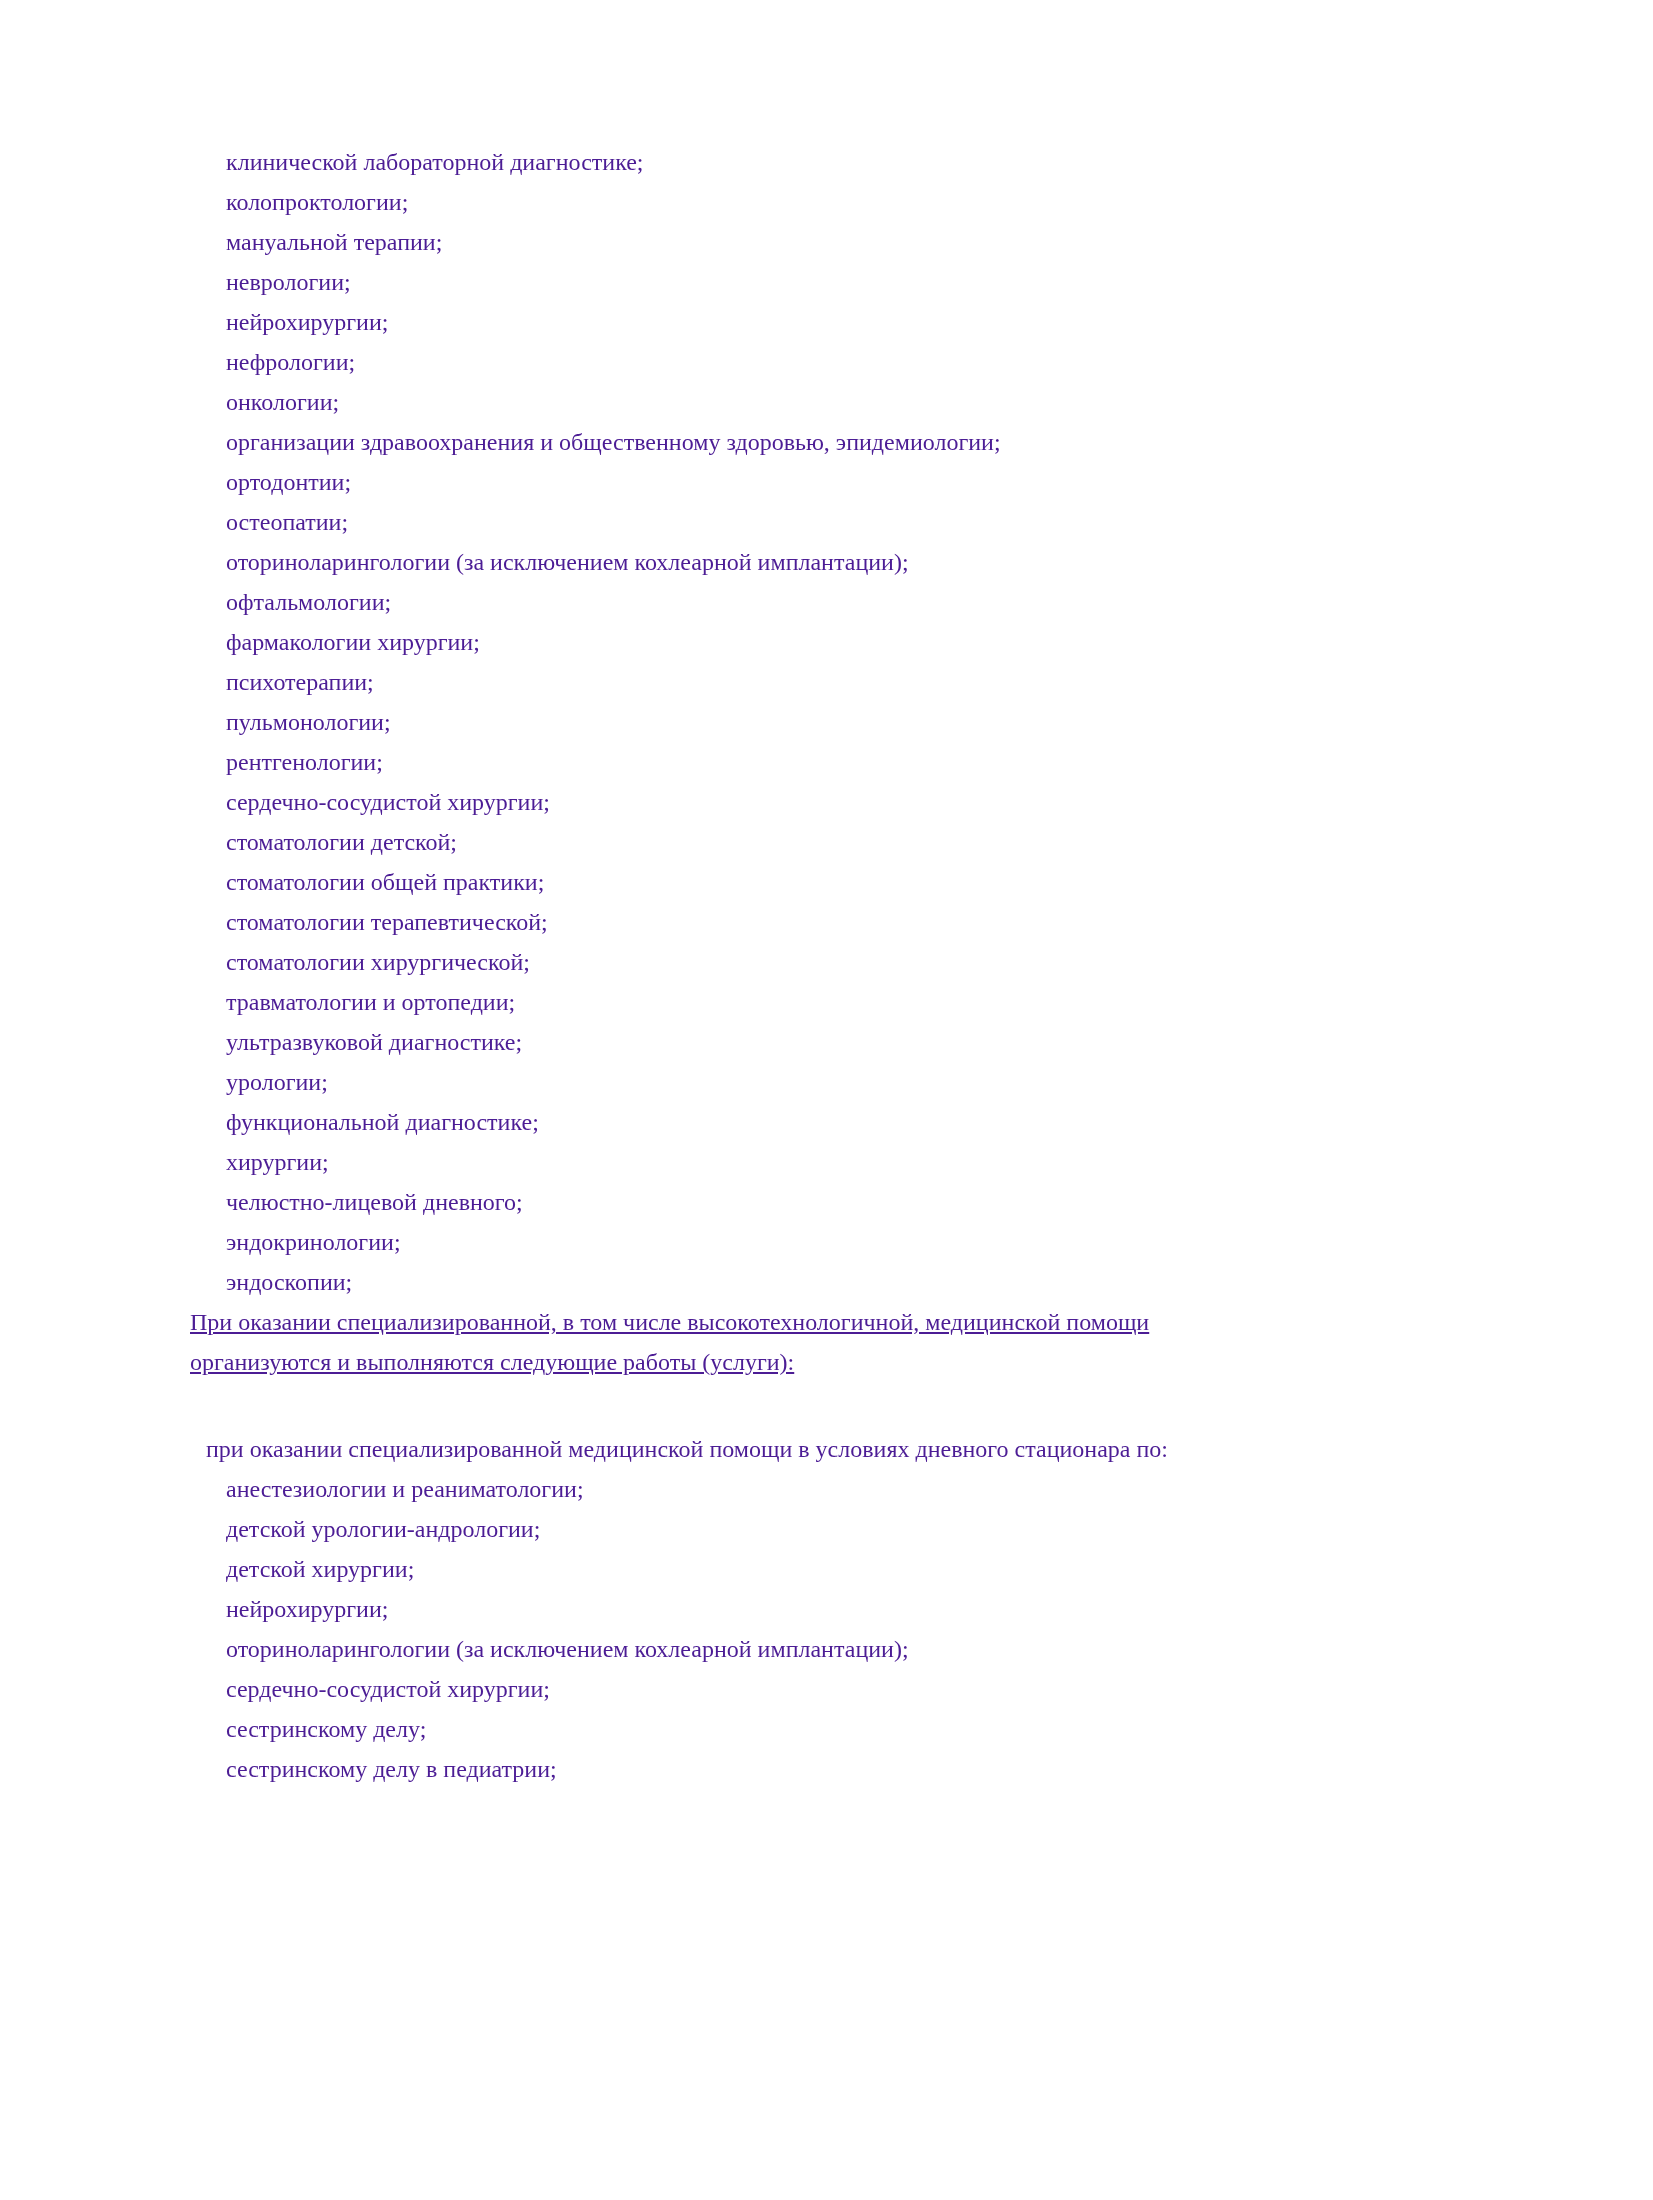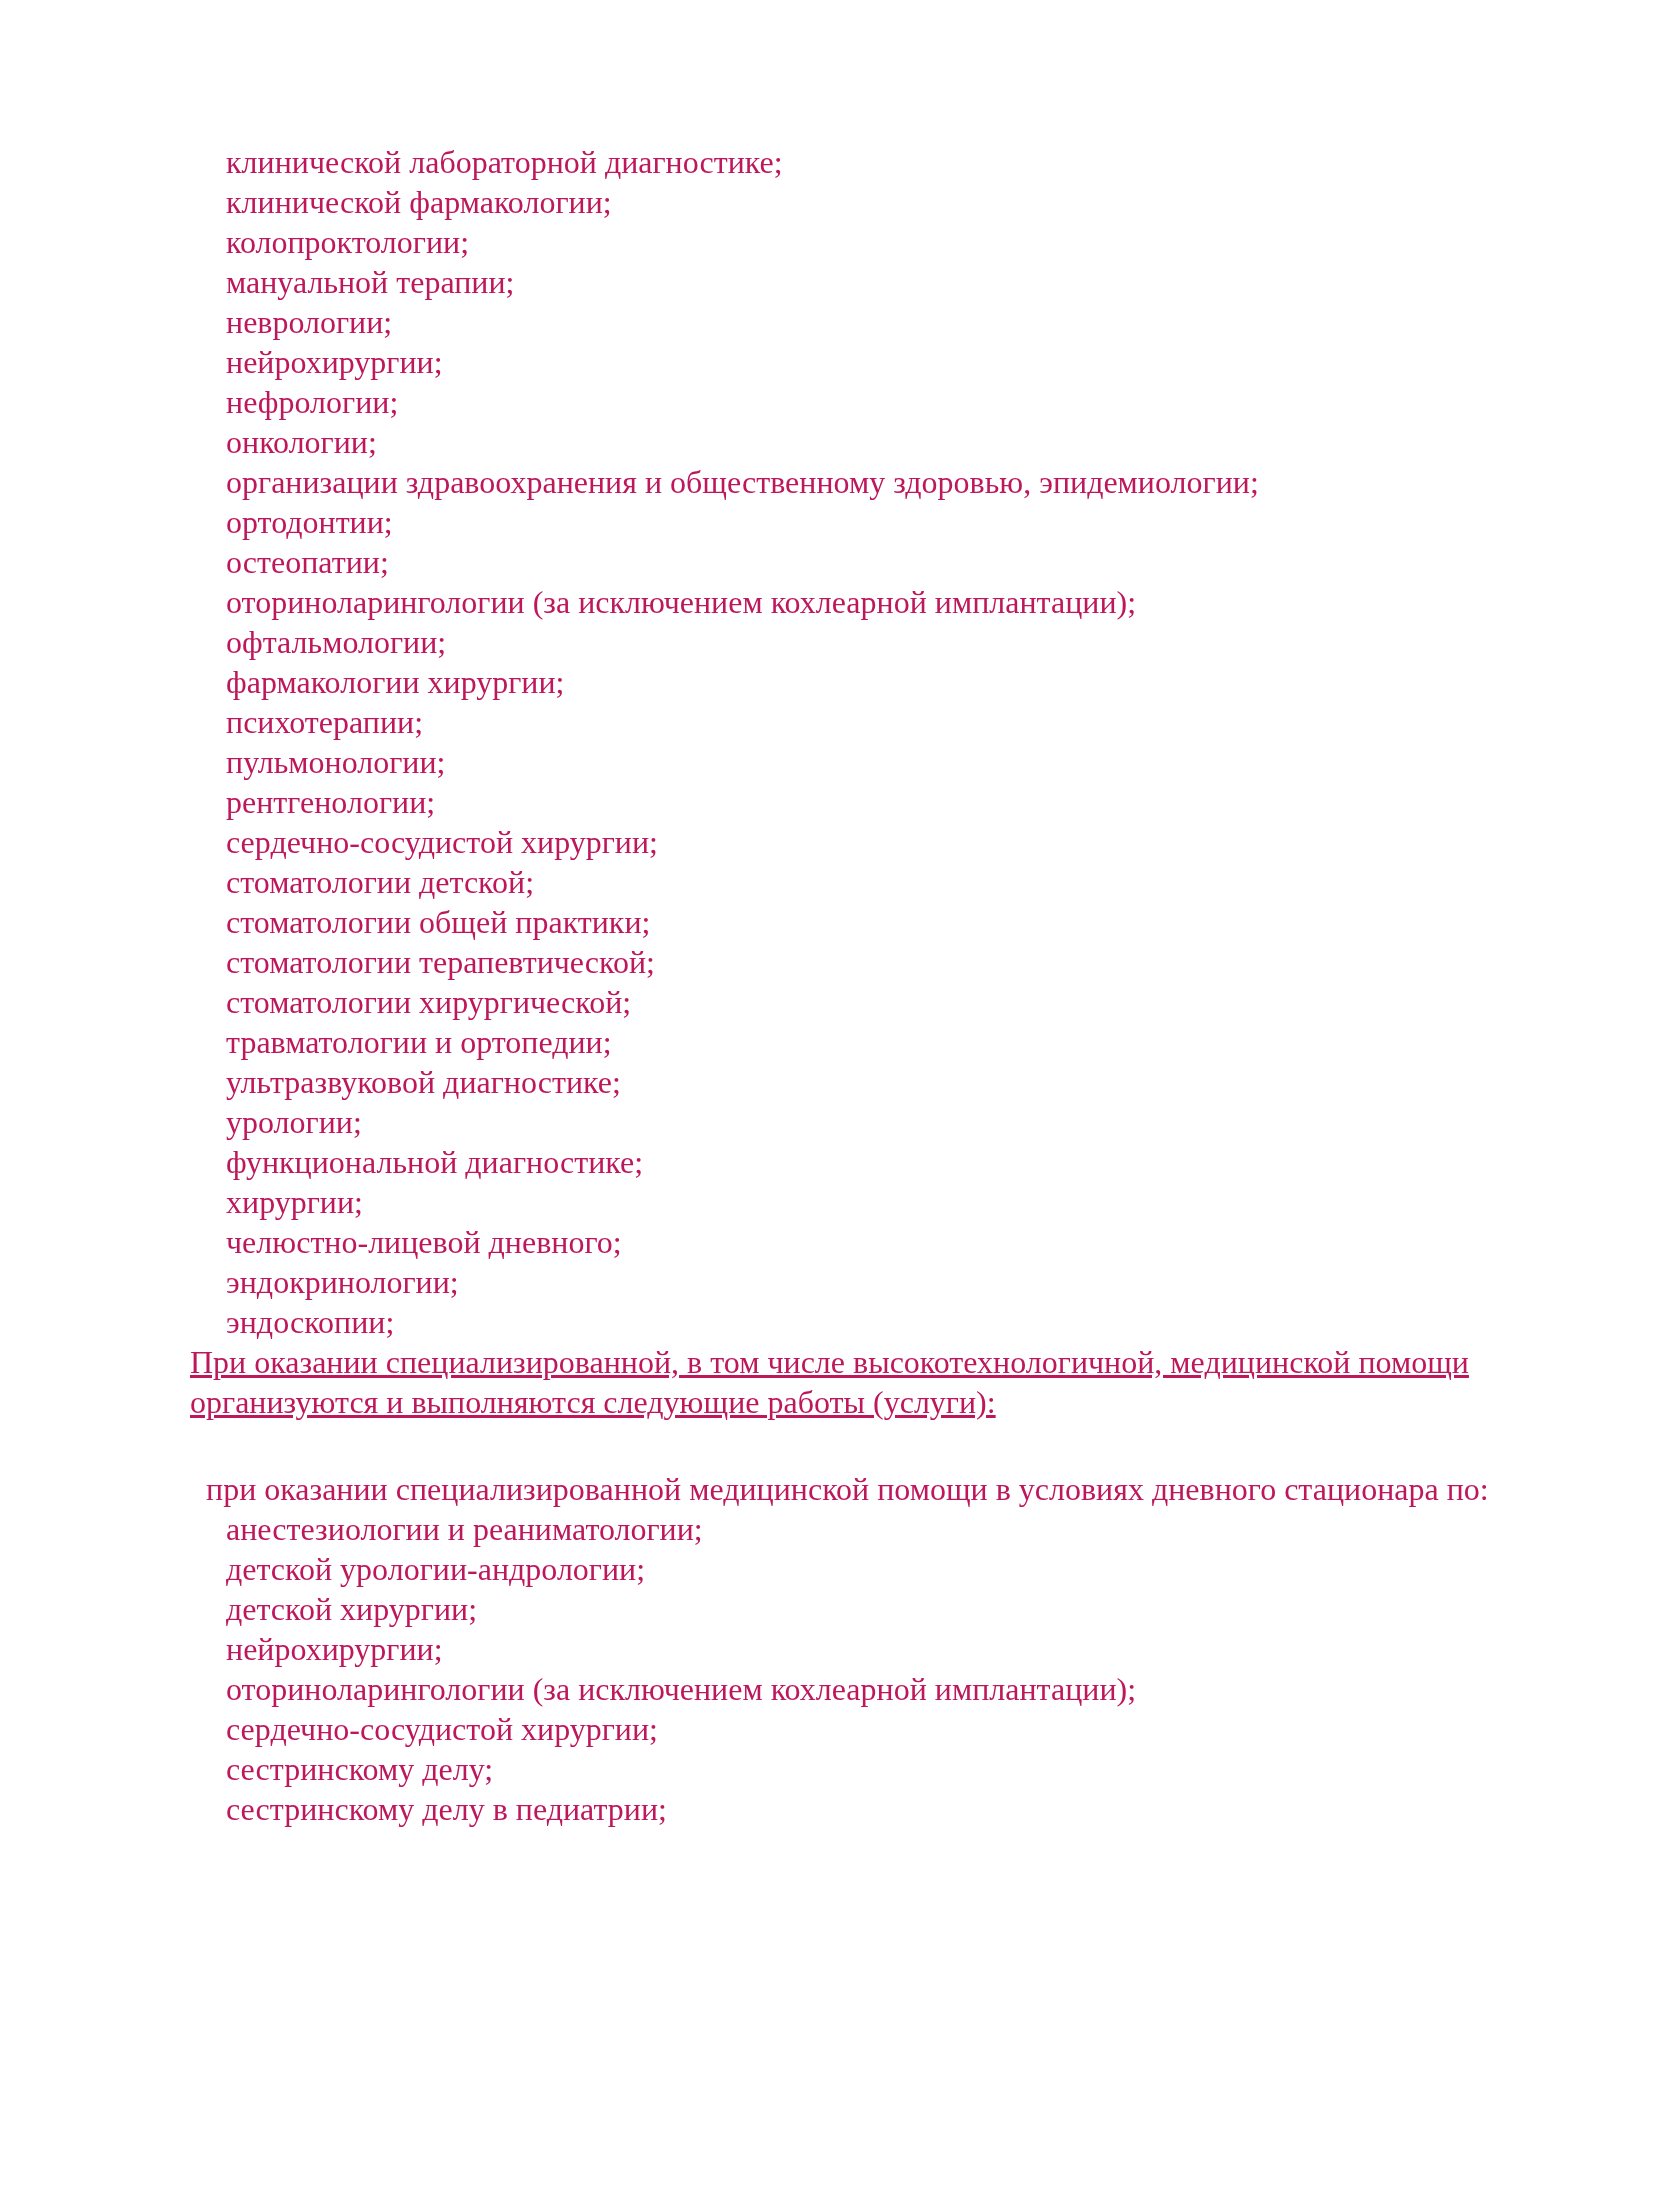--- a/index.html
+++ b/index.html
@@ -3,39 +3,38 @@
 <meta charset="utf-8">
 <style>
   html, body { margin: 0; padding: 0; background: #ffffff; }
   .page {
     position: relative;
     width: 1653px;
     height: 2200px;
     background: #ffffff;
     overflow: hidden;
     font-family: "Liberation Serif", "DejaVu Serif", serif;
-    font-size: 32px;
+    font-size: 24px;
     line-height: 40px;
-    color: #be185d;
+    color: #4c1d95;
     -webkit-font-smoothing: antialiased;
   }
   .content { padding-top: 142px; }
   .line { white-space: nowrap; }
   .indent-list { margin-left: 226px; }   
   .indent-para { margin-left: 190px; text-decoration: underline; }   
   .indent-sub  { margin-left: 206px; margin-top: 47px; }   
 </style>
 </head>
 <body>
 
 <div class="page">
   <div class="content">
 
     <div class="line indent-list">клинической лабораторной диагностике;</div>
-    <div class="line indent-list">клинической фармакологии;</div>
     <div class="line indent-list">колопроктологии;</div>
     <div class="line indent-list">мануальной терапии;</div>
     <div class="line indent-list">неврологии;</div>
     <div class="line indent-list">нейрохирургии;</div>
     <div class="line indent-list">нефрологии;</div>
     <div class="line indent-list">онкологии;</div>
     <div class="line indent-list">организации здравоохранения и общественному здоровью, эпидемиологии;</div>
     <div class="line indent-list">ортодонтии;</div>
     <div class="line indent-list">остеопатии;</div>
     <div class="line indent-list">оториноларингологии (за исключением кохлеарной имплантации);</div>

